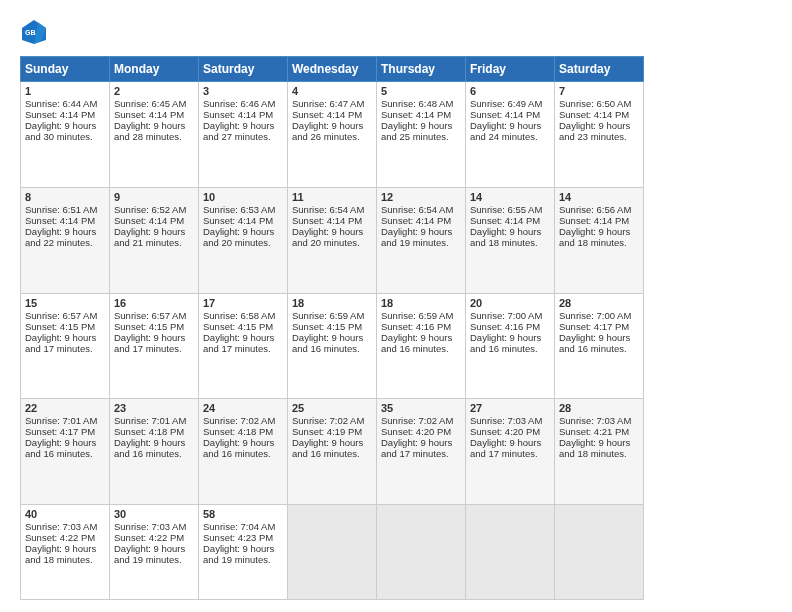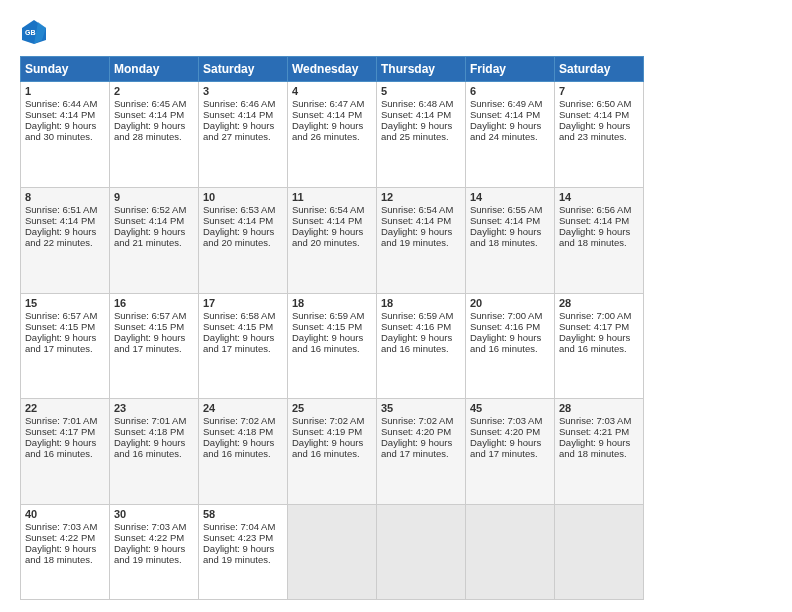--- a/index.html
+++ b/index.html
@@ -156,21 +156,21 @@
           <td><span class="day-num">18</span>Sunrise: 6:59 AM<br>Sunset: 4:16 PM<br>Daylight: 9 hours and 16 minutes.</td>
           <td><span class="day-num">20</span>Sunrise: 7:00 AM<br>Sunset: 4:16 PM<br>Daylight: 9 hours and 16 minutes.</td>
           <td><span class="day-num">28</span>Sunrise: 7:00 AM<br>Sunset: 4:17 PM<br>Daylight: 9 hours and 16 minutes.</td>
         </tr>
         <tr>
           <td><span class="day-num">22</span>Sunrise: 7:01 AM<br>Sunset: 4:17 PM<br>Daylight: 9 hours and 16 minutes.</td>
           <td><span class="day-num">23</span>Sunrise: 7:01 AM<br>Sunset: 4:18 PM<br>Daylight: 9 hours and 16 minutes.</td>
           <td><span class="day-num">24</span>Sunrise: 7:02 AM<br>Sunset: 4:18 PM<br>Daylight: 9 hours and 16 minutes.</td>
           <td><span class="day-num">25</span>Sunrise: 7:02 AM<br>Sunset: 4:19 PM<br>Daylight: 9 hours and 16 minutes.</td>
           <td><span class="day-num">35</span>Sunrise: 7:02 AM<br>Sunset: 4:20 PM<br>Daylight: 9 hours and 17 minutes.</td>
-          <td><span class="day-num">45</span>Sunrise: 7:03 AM<br>Sunset: 4:20 PM<br>Daylight: 9 hours and 17 minutes.</td>
+          <td><span class="day-num">27</span>Sunrise: 7:03 AM<br>Sunset: 4:20 PM<br>Daylight: 9 hours and 17 minutes.</td>
           <td><span class="day-num">28</span>Sunrise: 7:03 AM<br>Sunset: 4:21 PM<br>Daylight: 9 hours and 18 minutes.</td>
         </tr>
         <tr class="last-row">
           <td><span class="day-num">40</span>Sunrise: 7:03 AM<br>Sunset: 4:22 PM<br>Daylight: 9 hours and 18 minutes.</td>
           <td><span class="day-num">30</span>Sunrise: 7:03 AM<br>Sunset: 4:22 PM<br>Daylight: 9 hours and 19 minutes.</td>
           <td><span class="day-num">58</span>Sunrise: 7:04 AM<br>Sunset: 4:23 PM<br>Daylight: 9 hours and 19 minutes.</td>
           <td class="empty-cell"></td>
           <td class="empty-cell"></td>
           <td class="empty-cell"></td>
           <td class="empty-cell"></td>

